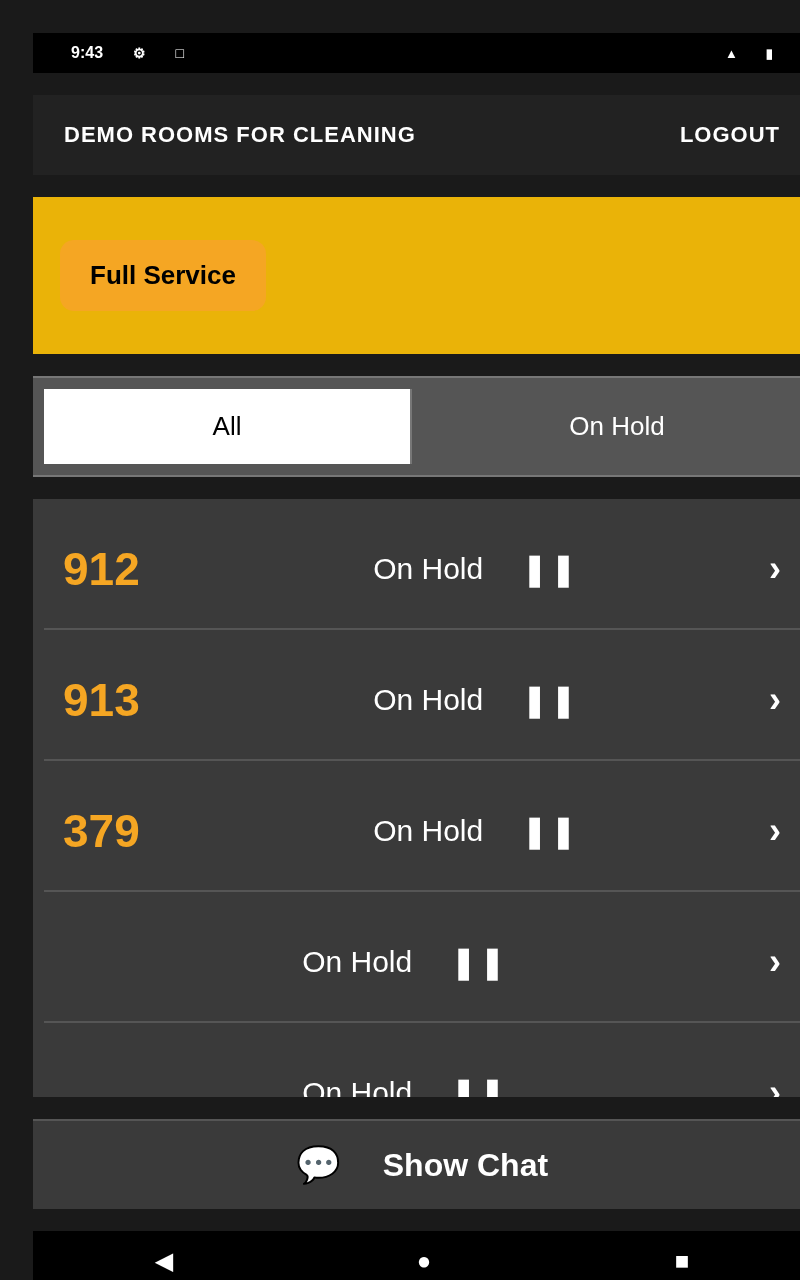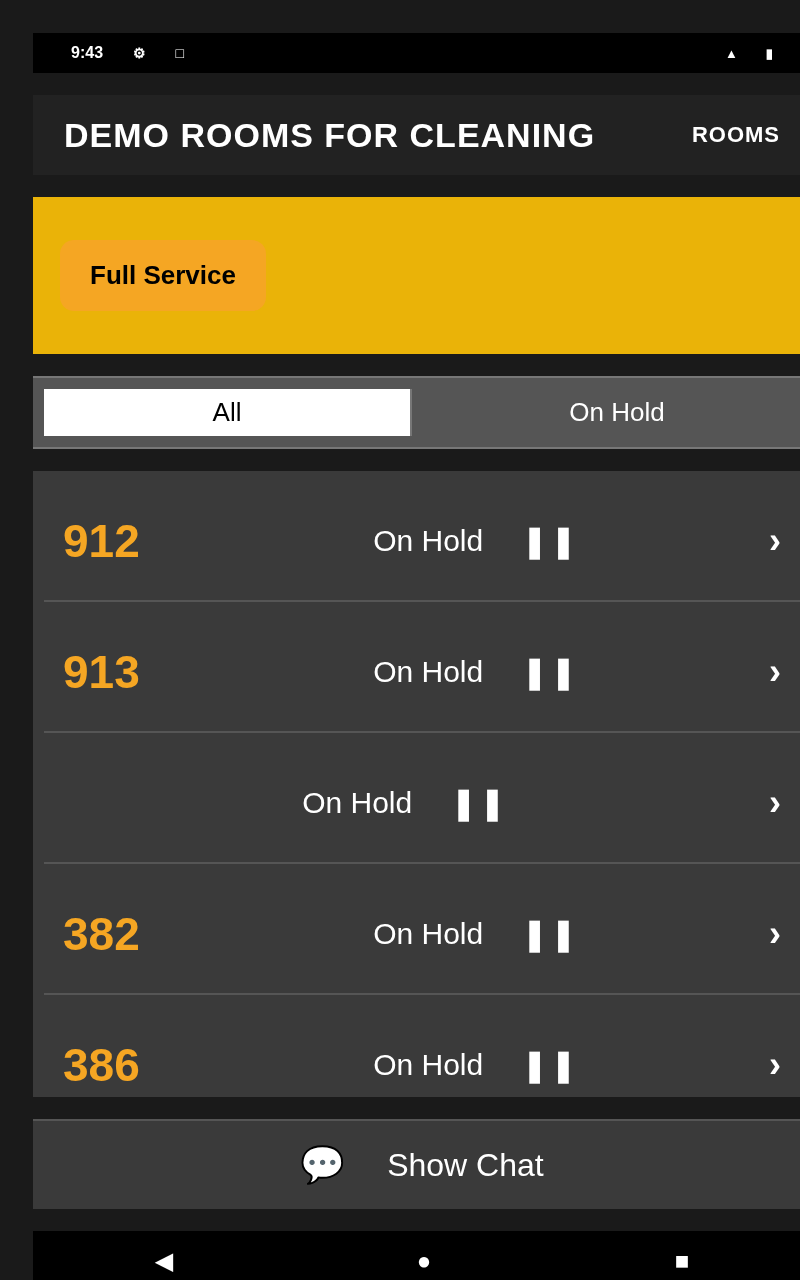--- a/index.html
+++ b/index.html
@@ -50,21 +50,21 @@
       height: 80px;
       display: flex;
       align-items: center;
       justify-content: space-between;
       padding: 0 20px;
       flex-shrink: 0;
     }
 
     .header-title {
       color: #fff;
-      font-size: 34px;
+      font-size: 22px;
       font-weight: bold;
       letter-spacing: 1px;
     }
 
     .logout-button {
       color: #fff;
       font-size: 22px;
       font-weight: bold;
       background: none;
       border: none;
@@ -105,21 +105,21 @@
     .filter-tabs {
       display: flex;
       background: #555;
       border-top: 2px solid #777;
       border-bottom: 2px solid #777;
       flex-shrink: 0;
     }
 
     .filter-tab {
       flex: 1;
-      padding: 8px 10px;
+      padding: 22px 10px;
       text-align: center;
       font-size: 26px;
       font-weight: normal;
       color: #fff;
       background: #555;
       border: none;
       cursor: pointer;
       border-right: 2px solid #777;
     }
 
@@ -195,21 +195,21 @@
     }
 
     .chat-icon {
       color: #fff;
       font-size: 36px;
     }
 
     .chat-label {
       color: #fff;
       font-size: 32px;
-      font-weight: normal;
+      font-weight: bold;
       text-align: center;
     }
 
     
     .nav-bar {
       background: #000;
       height: 60px;
       display: flex;
       align-items: center;
       justify-content: space-around;
@@ -235,21 +235,21 @@
     <span style="font-size:14px;">□</span>
   </div>
   <div class="status-bar-right">
     <span style="font-size:13px;">▲</span>
     <span style="font-size:13px;">▮</span>
   </div>
 </div>
 
 <div class="header">
   <span class="header-title">DEMO ROOMS FOR CLEANING</span>
-  <button class="logout-button">ROOMS</button>
+  <button class="logout-button">LOGOUT</button>
 </div>
 
 <div class="service-buttons">
   <button class="service-btn service-btn-full">Full Service</button>
 </div>
 
 <div class="filter-tabs">
   <button class="filter-tab active">All</button>
   <button class="filter-tab">On Hold</button>
 </div>
@@ -266,36 +266,35 @@
     </div>
     <div class="room-item">
       <span class="room-number">913</span>
       <div class="room-status-area">
         <span class="room-status-text">On Hold</span>
         <span class="pause-icon">❚❚</span>
       </div>
       <span class="chevron-icon">›</span>
     </div>
     <div class="room-item">
+      <span class="room-number">379</span>
       <div class="room-status-area">
         <span class="room-status-text">On Hold</span>
         <span class="pause-icon">❚❚</span>
       </div>
       <span class="chevron-icon">›</span>
     </div>
     <div class="room-item">
-      <span class="room-number">382</span>
       <div class="room-status-area">
         <span class="room-status-text">On Hold</span>
         <span class="pause-icon">❚❚</span>
       </div>
       <span class="chevron-icon">›</span>
     </div>
     <div class="room-item">
-      <span class="room-number">386</span>
       <div class="room-status-area">
         <span class="room-status-text">On Hold</span>
         <span class="pause-icon">❚❚</span>
       </div>
       <span class="chevron-icon">›</span>
     </div>
   </div>
 
 <div class="show-chat-bar">
   <span class="chat-icon">💬</span>

